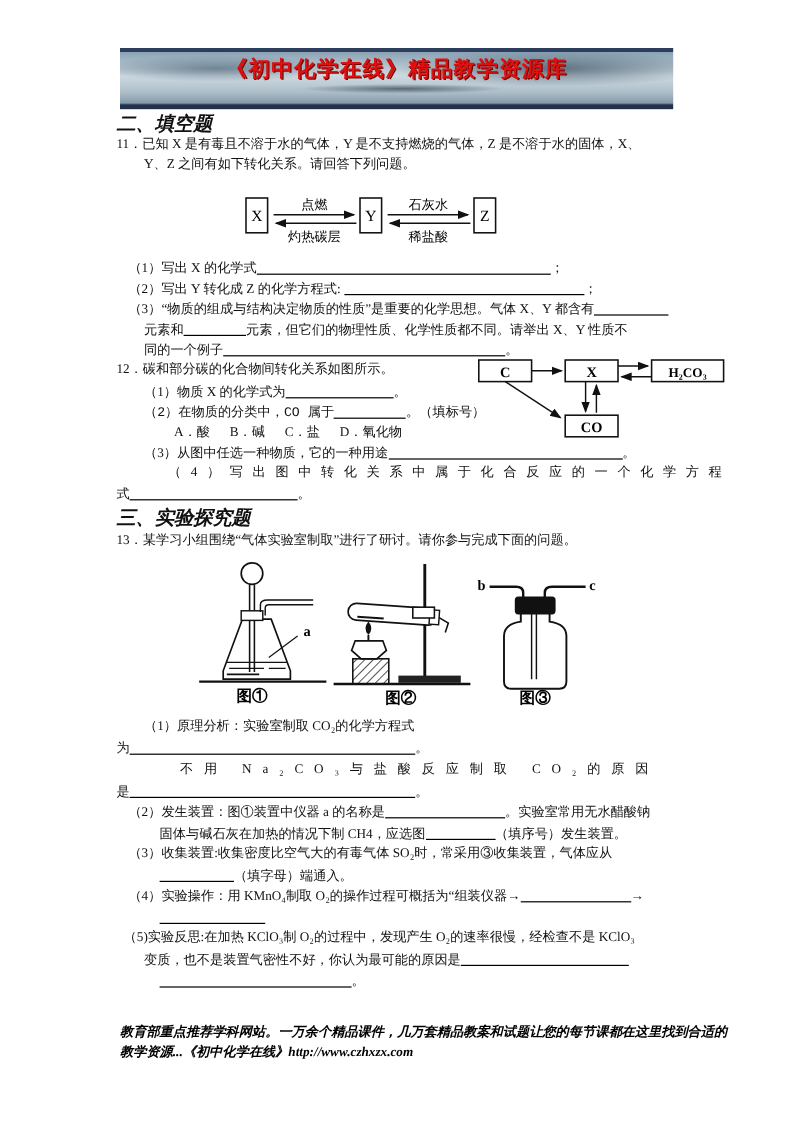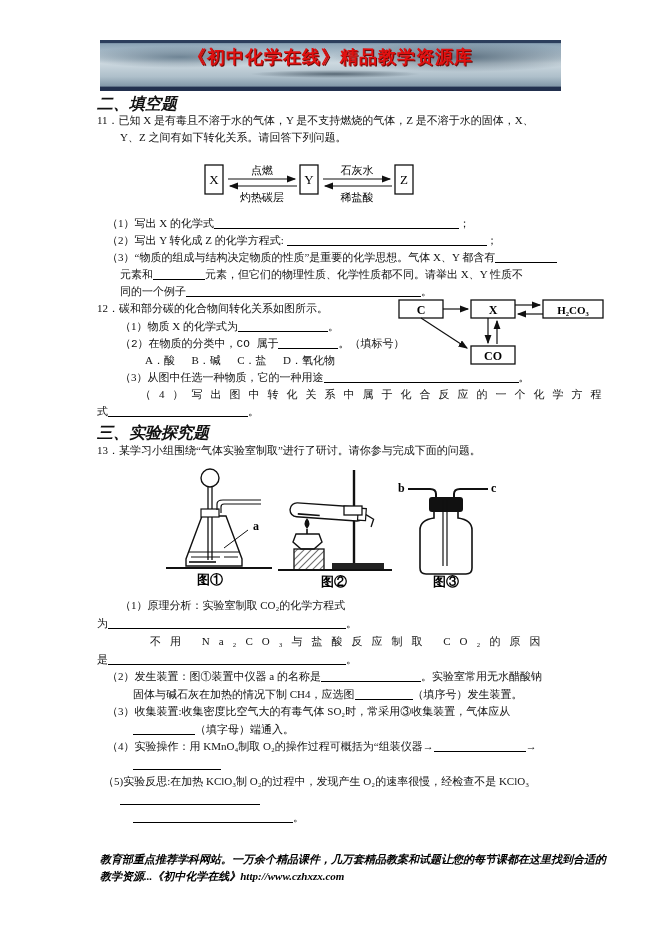--- a/index.html
+++ b/index.html
@@ -196,20 +196,20 @@
   <span class="blank" style="width:62px;"></span><span>（填字母）端通入。</span>
 </div>
 <div class="line" style="left:107px;top:739px;">
   <span>（4）实验操作：用 KMnO₄制取 O₂的操作过程可概括为“组装仪器→</span><span class="blank" style="width:92px;"></span><span>→</span>
 </div>
 <div class="line" style="left:133px;top:757px;">
   <span class="blank" style="width:88px;"></span>
 </div>
 <div class="line" style="left:103px;top:774px;">（5)实验反思:在加热 KClO₃制 O₂的过程中，发现产生 O₂的速率很慢，经检查不是 KClO₃</div>
 <div class="line" style="left:120px;top:792px;">
-  <span class="blank" style="width:140px;"></span>
+  <span>变质，也不是装置气密性不好，你认为最可能的原因是</span><span class="blank" style="width:140px;"></span>
 </div>
 <div class="line" style="left:133px;top:810px;">
   <span class="blank" style="width:160px;"></span><span>。</span>
 </div>
 
 <div class="footer-line" style="left:100px;top:852px;">教育部重点推荐学科网站。一万余个精品课件，几万套精品教案和试题让您的每节课都在这里找到合适的</div>
 <div class="footer-line" style="left:100px;top:869px;text-align:right;">教学资源...《初中化学在线》http://www.czhxzx.com</div>
 
 </body></html>

